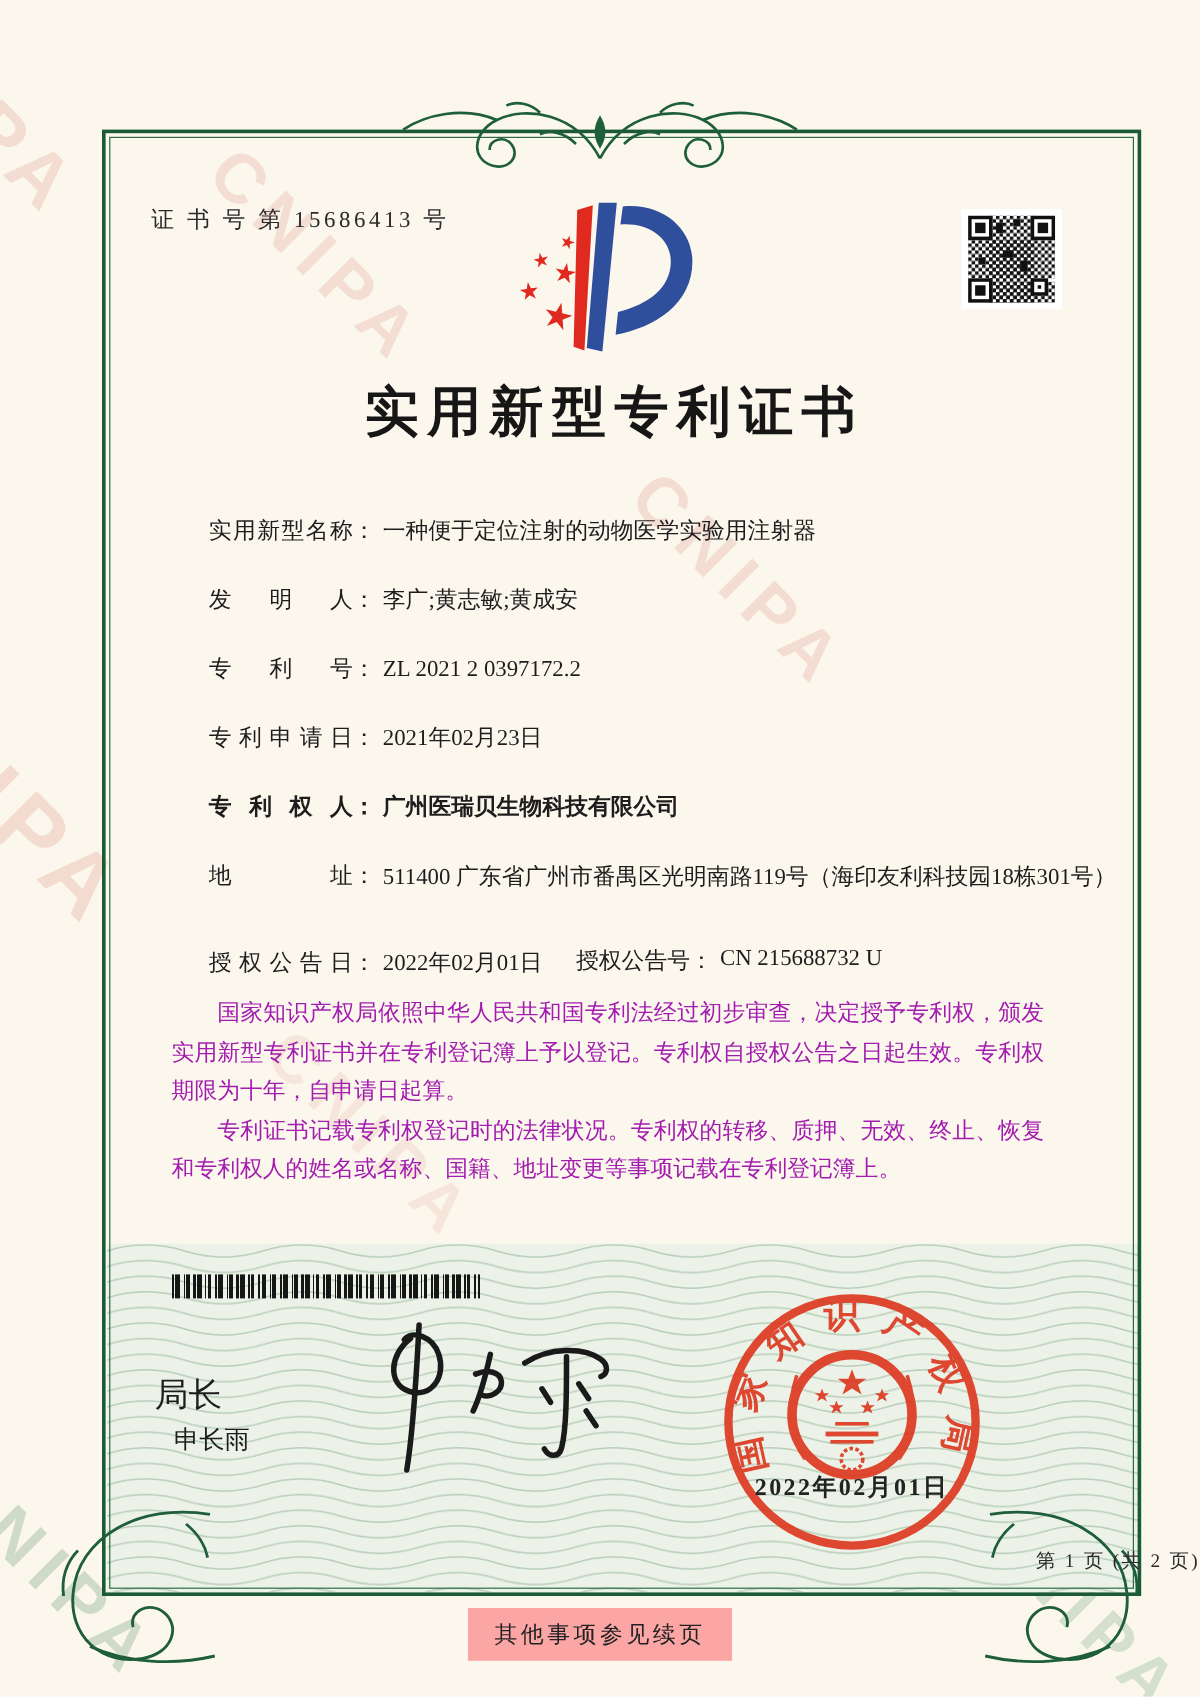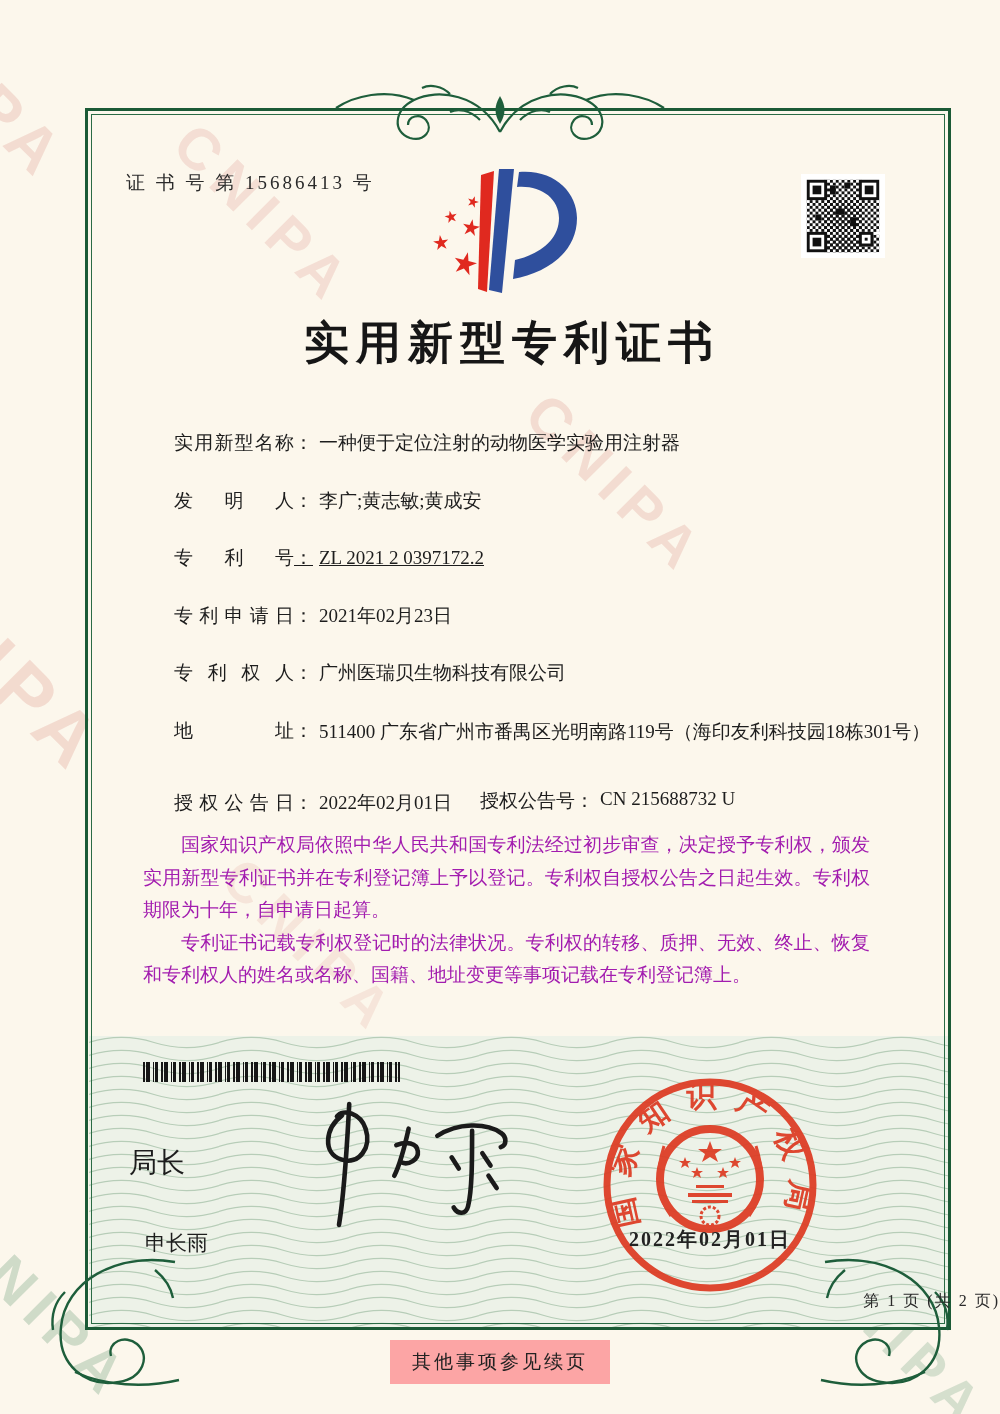--- a/index.html
+++ b/index.html
@@ -52,21 +52,21 @@
   
   .barcode{
     position:absolute;left:143px;top:1062px;width:257px;height:20px;z-index:3;
     background:repeating-linear-gradient(90deg,
       #161616 0 2px,rgba(0,0,0,0) 2px 3px,
       #161616 3px 7px,rgba(0,0,0,0) 7px 10px,
       #161616 10px 11px,rgba(0,0,0,0) 11px 12px,
       #161616 12px 15px,rgba(0,0,0,0) 15px 18px);
   }
   .sig-title{position:absolute;left:129px;top:1144px;font-size:28px;z-index:3;}
-  .sig-name{position:absolute;left:145px;top:1186px;font-size:21px;z-index:3;margin-top:43px;}
+  .sig-name{position:absolute;left:145px;top:1186px;font-size:21px;z-index:3;}
   .sig-script{position:absolute;left:296px;top:1100px;z-index:3;}
   
   .seal{position:absolute;left:601px;top:1076px;z-index:4;opacity:0.93;}
   .seal-date{
     position:absolute;left:601px;top:1226px;width:218px;z-index:5;
     text-align:center;font-size:20px;letter-spacing:2px;color:#222;font-weight:700;
   }
   .page-info{
     position:absolute;left:0;top:1291px;width:100%;z-index:3;
     text-align:right;font-size:16px;letter-spacing:2px;color:#2a2a2a;
@@ -187,27 +187,27 @@
   </svg>
 
   <h1 class="title">实用新型专利证书</h1>
 
   <div class="row" style="top:428px;">
     <span class="flabel">实用新型名称</span><span class="colon">：</span><span class="fvalue">一种便于定位注射的动物医学实验用注射器</span>
   </div>
   <div class="row" style="top:486px;">
     <span class="flabel">发明人</span><span class="colon">：</span><span class="fvalue">李广;黄志敏;黄成安</span>
   </div>
-  <div class="row" style="top:543px;text-decoration:underline;">
+  <div class="row" style="top:543px;">
     <span class="flabel">专利号</span><span class="colon">：</span><span class="fvalue">ZL 2021 2 0397172.2</span>
   </div>
   <div class="row" style="top:601px;">
     <span class="flabel">专利申请日</span><span class="colon">：</span><span class="fvalue">2021年02月23日</span>
   </div>
-  <div class="row" style="top:658px;">
+  <div class="row" style="top:658px;font-weight:bold;">
     <span class="flabel">专利权人</span><span class="colon">：</span><span class="fvalue">广州医瑞贝生物科技有限公司</span>
   </div>
   <div class="row" style="top:716px;">
     <span class="flabel">地址</span><span class="colon">：</span><span class="fvalue-block">511400 广东省广州市番禺区光明南路119号（海印友利科技园18栋301号）</span>
   </div>
 
   <div class="row" style="top:788px;">
     <span class="flabel">授权公告日</span><span class="colon">：</span><span class="fvalue">2022年02月01日</span>
   </div>
   <div class="grant-right">

